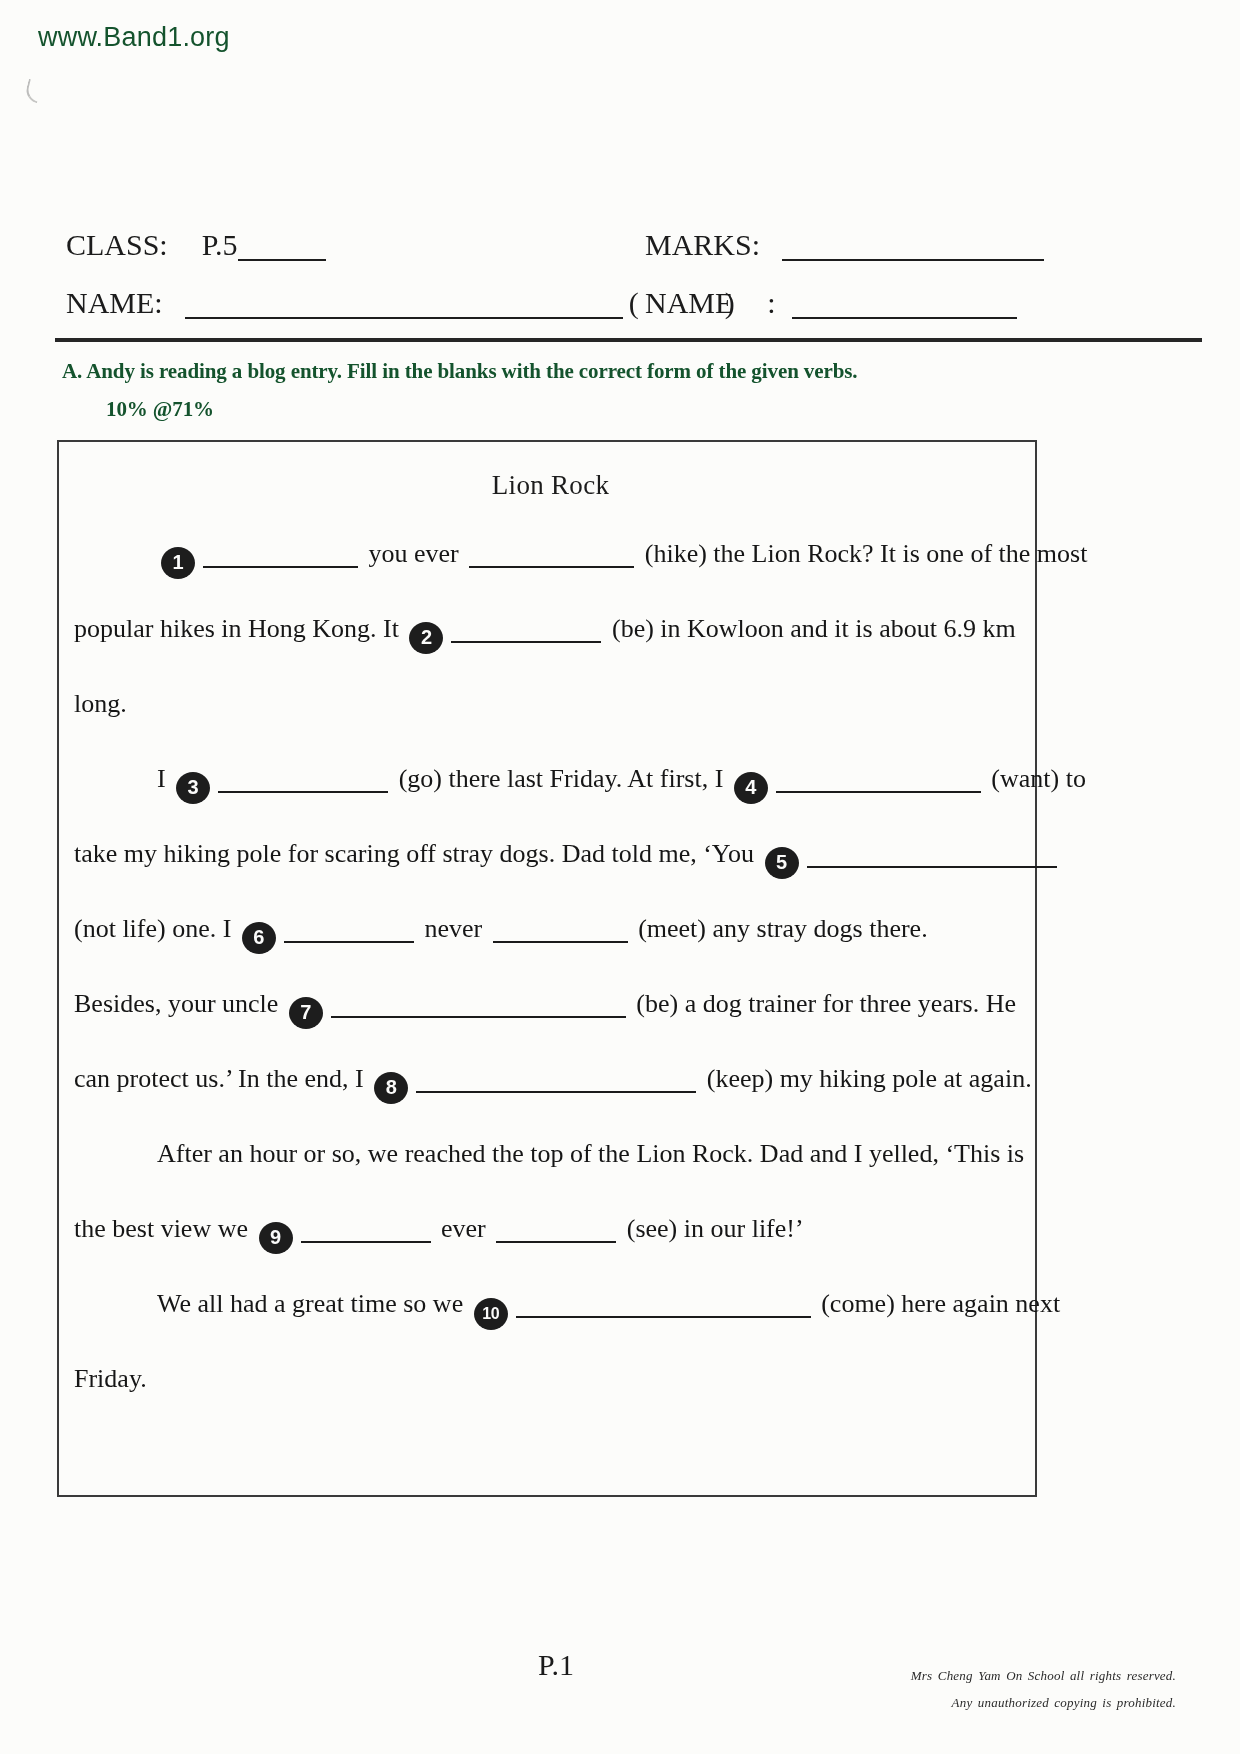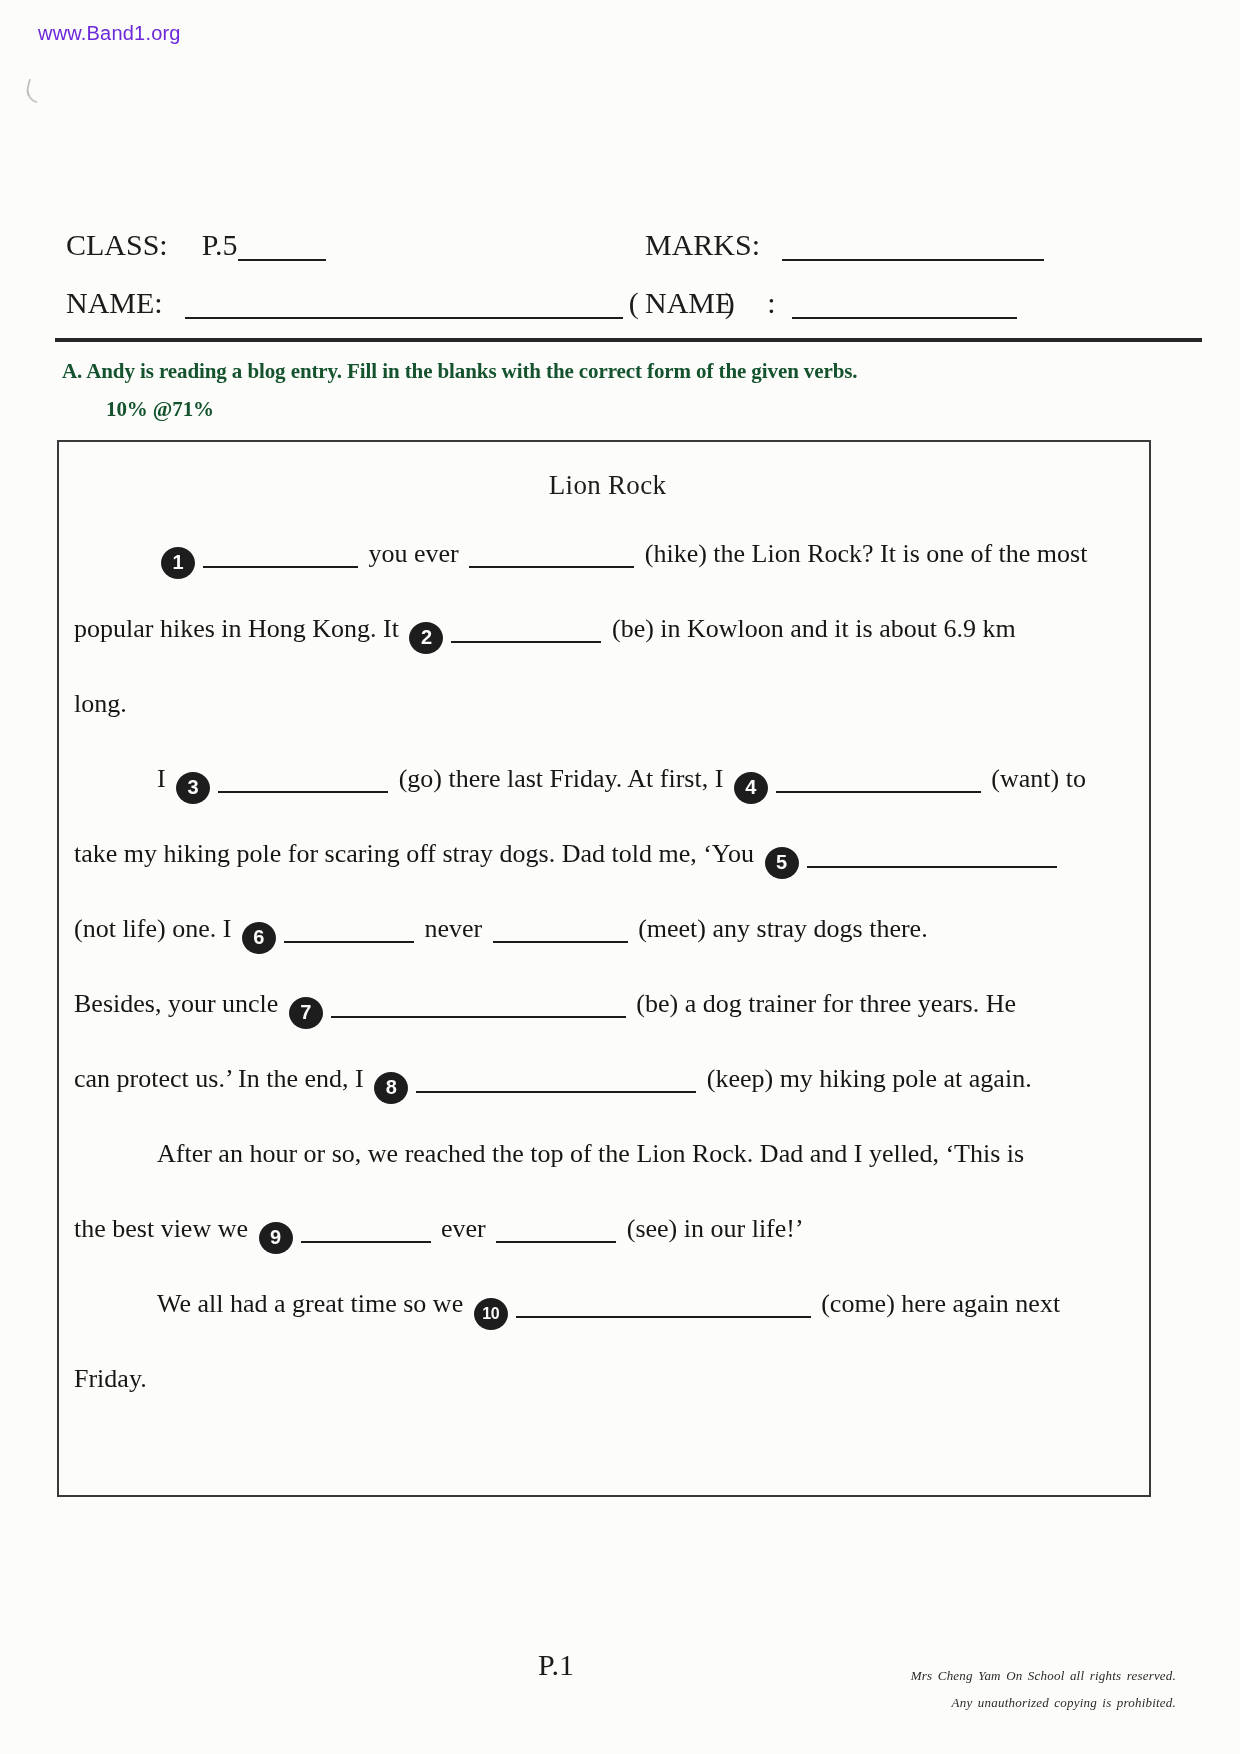--- a/index.html
+++ b/index.html
@@ -11,21 +11,21 @@
     margin: 0 auto;
     background: #fcfcfa;
     color: #1c1c1c;
     font-family: "Liberation Serif", serif;
     overflow: hidden;
   }
   
   .watermark {
     position: absolute; left: 38px; top: 22px;
     font-family: "Liberation Sans", sans-serif;
-    font-size: 20px; color: #6d28d9; letter-spacing: 0.2px;
+    font-size: 27px; color: #14532d; letter-spacing: 0.2px;
   }
   .scribble {
     position: absolute; left: 26px; top: 80px;
     width: 14px; height: 22px;
     border-left: 2px solid #8a8a8a;
     border-bottom: 2px solid #9a9a98;
     border-bottom-left-radius: 14px;
     transform: rotate(14deg);
     opacity: .55;
   }
@@ -61,21 +61,21 @@
   
   .section-a {
     position: absolute; left: 62px; top: 352px; width: 1150px;
     font-size: 21px; font-weight: bold; line-height: 38px;
     letter-spacing: -0.1px; color: #14532d;
   }
   .section-a .marks-note { padding-left: 44px; }
   
   .passage-box {
     position: absolute; left: 57px; top: 440px;
-    width: 1094px; height: 1057px;
+    width: 980px; height: 1057px;
     border: 2px solid #3a3a3a;
     padding: 12px 8px 0 15px;
   }
   .passage-title {
     text-align: center; font-size: 27px; line-height: 62px;
     letter-spacing: 0.3px;
   }
   .pline {
     font-size: 26px; line-height: 75px; white-space: nowrap;
     color: #161616;

